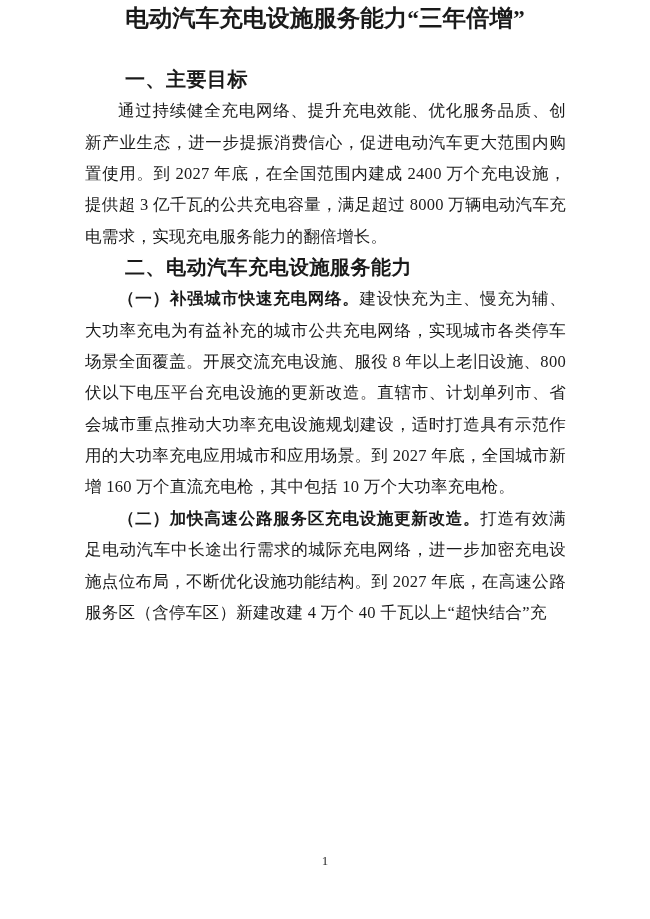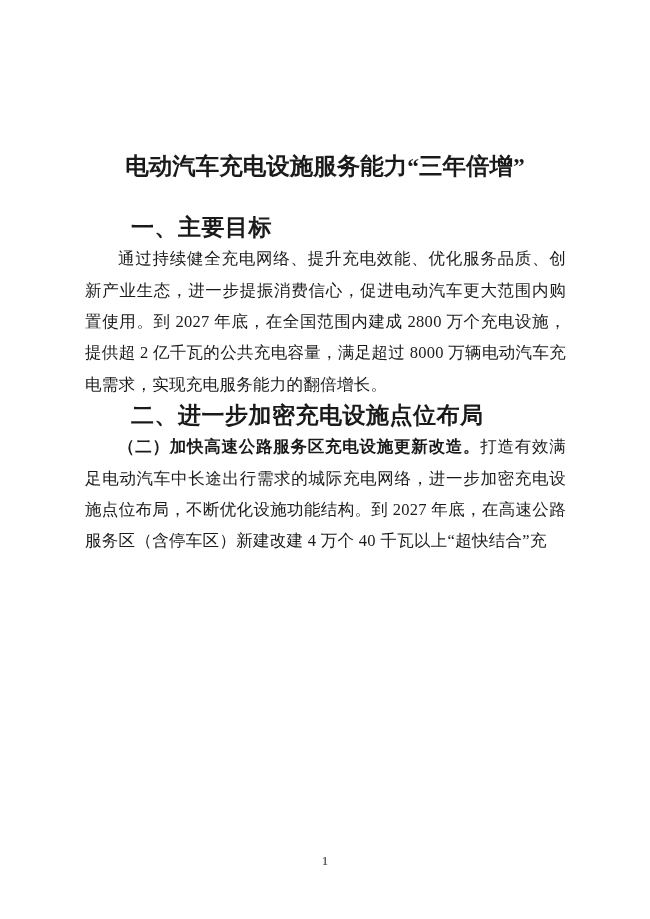--- a/index.html
+++ b/index.html
@@ -8,39 +8,38 @@
     position: relative;
     width: 650px;
     height: 919px;
     margin: 0 auto;
     background: #ffffff;
     color: #1a1a1a;
     font-family: "Liberation Serif", "DejaVu Serif", serif;
     overflow: hidden;
   }
   .doc-title {
-    padding-top: 148px;
     text-align: center;
     font-size: 23.5px;
     font-weight: bold;
     line-height: 36px;
     font-family: "Liberation Serif", "DejaVu Serif", serif;
   }
   .doc-title .title-line { display: block; }
   .doc-body {
     margin-top: 28px;
     padding-left: 85px;
     padding-right: 84px;
     font-size: 16.5px;
     line-height: 31.35px;
     text-align: justify;
   }
   .section-heading {
     font-family: "Liberation Sans", "DejaVu Sans", sans-serif;
-    font-size: 23px;
+    font-size: 20px;
     font-weight: bold;
     line-height: 31.35px;
     text-indent: 2em;
     letter-spacing: 0.5px;
   }
   .doc-body p {
     text-indent: 2em;
     letter-spacing: 0.3px;
   }
   .para-lead {
@@ -63,24 +62,25 @@
 <div class="page">
 
   <h1 class="doc-title">
     <span class="title-line">电动汽车充电设施服务能力“三年倍增”</span>
   </h1>
 
   <div class="doc-body">
 
     <h2 class="section-heading">一、主要目标</h2>
 
-    <p><span>通过持续健全充电网络、提升充电效能、优化服务品质、创新产业生态，进一步提振消费信心，促进电动汽车更大范围内购置使用。到 2027 年底，在全国范围内建成 2800 万个充电设施，提供超 2 亿千瓦的公共充电容量，满足超过 8000 万辆电动汽车充电需求，实现充电服务能力的翻倍增长。</span></p>
+    <p><span>通过持续健全充电网络、提升充电效能、优化服务品质、创新产业生态，进一步提振消费信心，促进电动汽车更大范围内购置使用。到 2027 年底，在全国范围内建成 2400 万个充电设施，提供超 3 亿千瓦的公共充电容量，满足超过 8000 万辆电动汽车充电需求，实现充电服务能力的翻倍增长。</span></p>
 
-    <h2 class="section-heading">二、进一步加密充电设施点位布局</h2>
+    <h2 class="section-heading">二、电动汽车充电设施服务能力</h2>
 
+    <p><span class="para-lead">（一）补强城市快速充电网络。</span><span>建设快充为主、慢充为辅、大功率充电为有益补充的城市公共充电网络，实现城市各类停车场景全面覆盖。开展交流充电设施、服役 8 年以上老旧设施、800 伏以下电压平台充电设施的更新改造。直辖市、计划单列市、省会城市重点推动大功率充电设施规划建设，适时打造具有示范作用的大功率充电应用城市和应用场景。到 2027 年底，全国城市新增 160 万个直流充电枪，其中包括 10 万个大功率充电枪。</span></p>
 
     <p><span class="para-lead">（二）加快高速公路服务区充电设施更新改造。</span><span>打造有效满足电动汽车中长途出行需求的城际充电网络，进一步加密充电设施点位布局，不断优化设施功能结构。到 2027 年底，在高速公路服务区（含停车区）新建改建 4 万个 40 千瓦以上“超快结合”充</span></p>
 
   </div>
 
   <div class="page-number">1</div>
 
 </div>
 
 </body></html>

